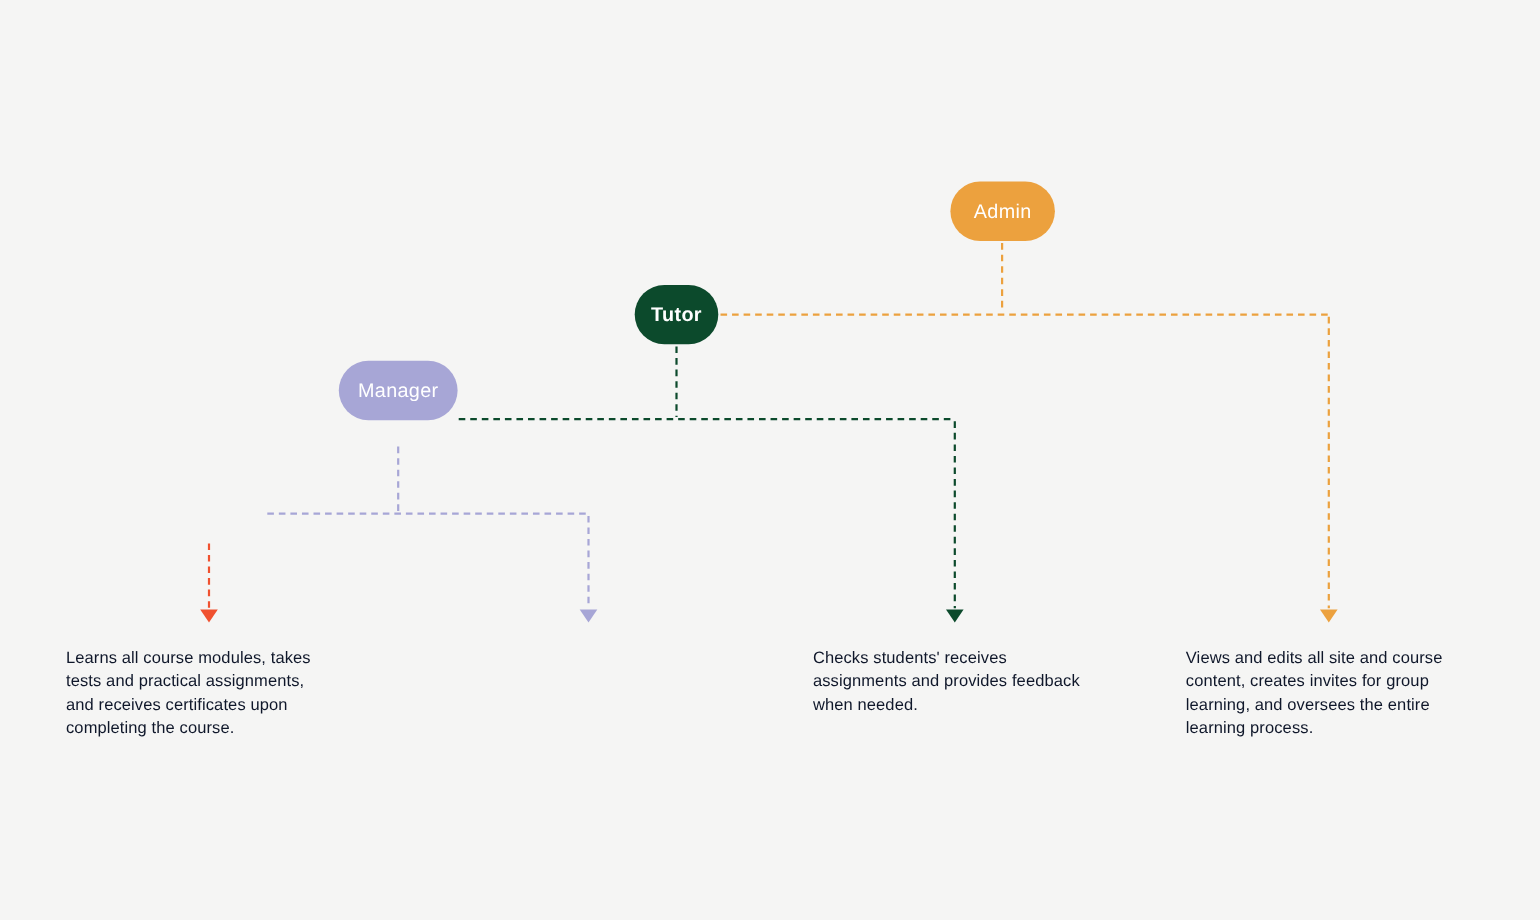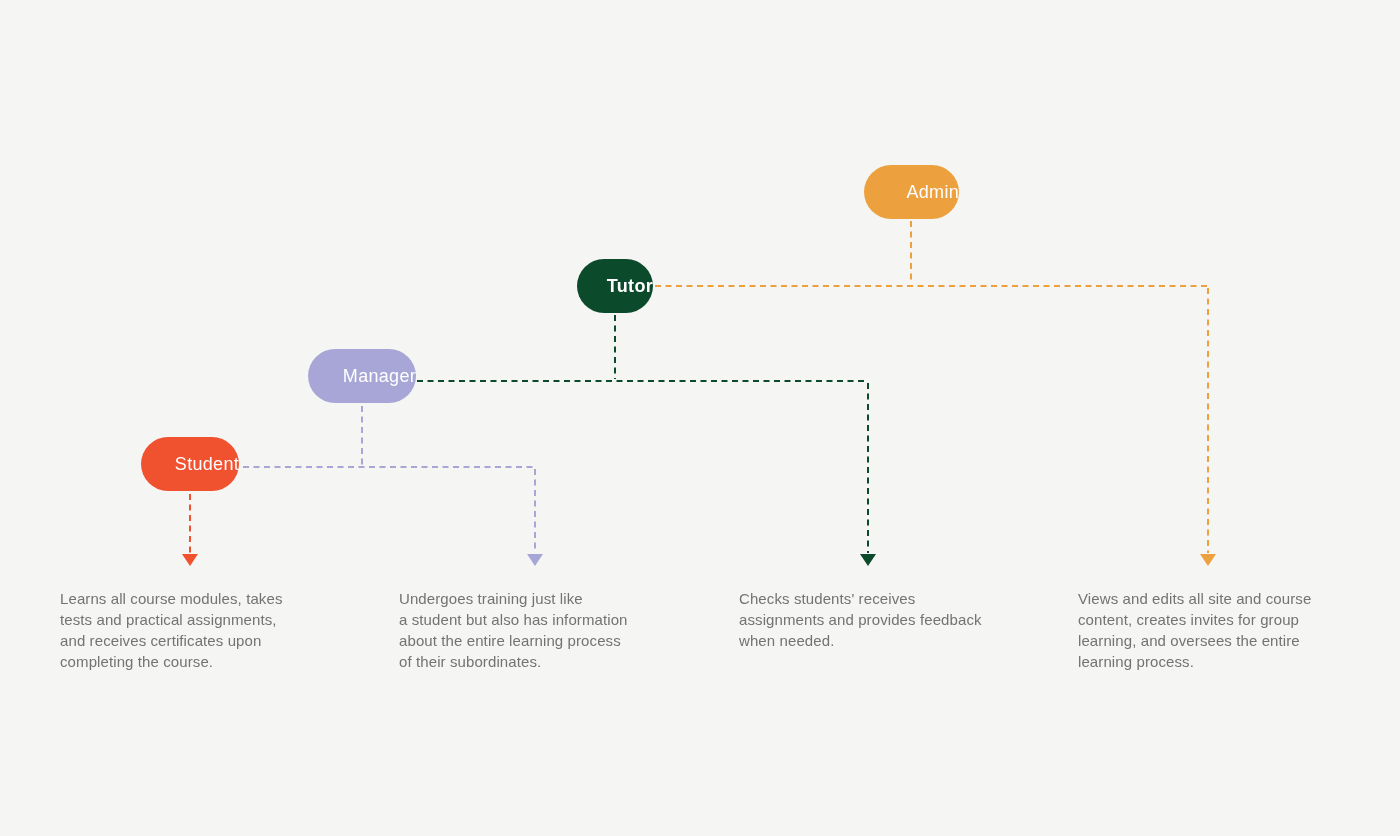--- a/index.html
+++ b/index.html
@@ -22,36 +22,36 @@
     top: 0;
     width: 1400px;
     height: 836px;
   }
   .pill {
     position: absolute;
     height: 54px;
     border-radius: 28px;
     display: flex;
     align-items: center;
-    justify-content: flex-end;
+    justify-content: center;
     color: #FFFFFF;
     font-size: 18px;
     letter-spacing: 0.3px;
   }
   .pill-student { left: 141px; top: 437px; width: 98px; }
-  .pill-manager { left: 308px; top: 349px; width: 108px; }
+  .pill-manager { left: 308px; top: 328px; width: 108px; }
   .pill-tutor   { left: 577px; top: 259px; width: 76px;  }
   .pill-admin   { left: 864px; top: 165px; width: 95px;  }
   .description {
     position: absolute;
     top: 588px;
     width: 310px;
     font-size: 15px;
     line-height: 21px;
-    color: #737373;
+    color: #0f172a;
     white-space: pre-line;
     letter-spacing: 0.1px;
   }
   .desc-student { left: 60px; }
   .desc-manager { left: 399px; }
   .desc-tutor   { left: 739px; }
   .desc-admin   { left: 1078px; }
 </style>
 </head>
 <body>
@@ -78,33 +78,26 @@
   </div>
 
   <div class="pill pill-tutor" style="background: rgb(12, 74, 44); font-weight: bold;">
     <span>Tutor</span>
   </div>
 
   <div class="pill pill-manager" style="background: rgb(167, 166, 214);">
     <span>Manager</span>
   </div>
 
-  <div class="pill pill-student" style="background: rgb(240, 81, 47);">
-    <span>Student</span>
-  </div>
 
   <div class="description desc-student">Learns all course modules, takes
 tests and practical assignments,
 and receives certificates upon
 completing the course.</div>
 
-  <div class="description desc-manager">Undergoes training just like
-a student but also has information
-about the entire learning process
-of their subordinates.</div>
 
   <div class="description desc-tutor">Checks students' receives
 assignments and provides feedback
 when needed.</div>
 
   <div class="description desc-admin">Views and edits all site and course
 content, creates invites for group
 learning, and oversees the entire
 learning process.</div>
 

